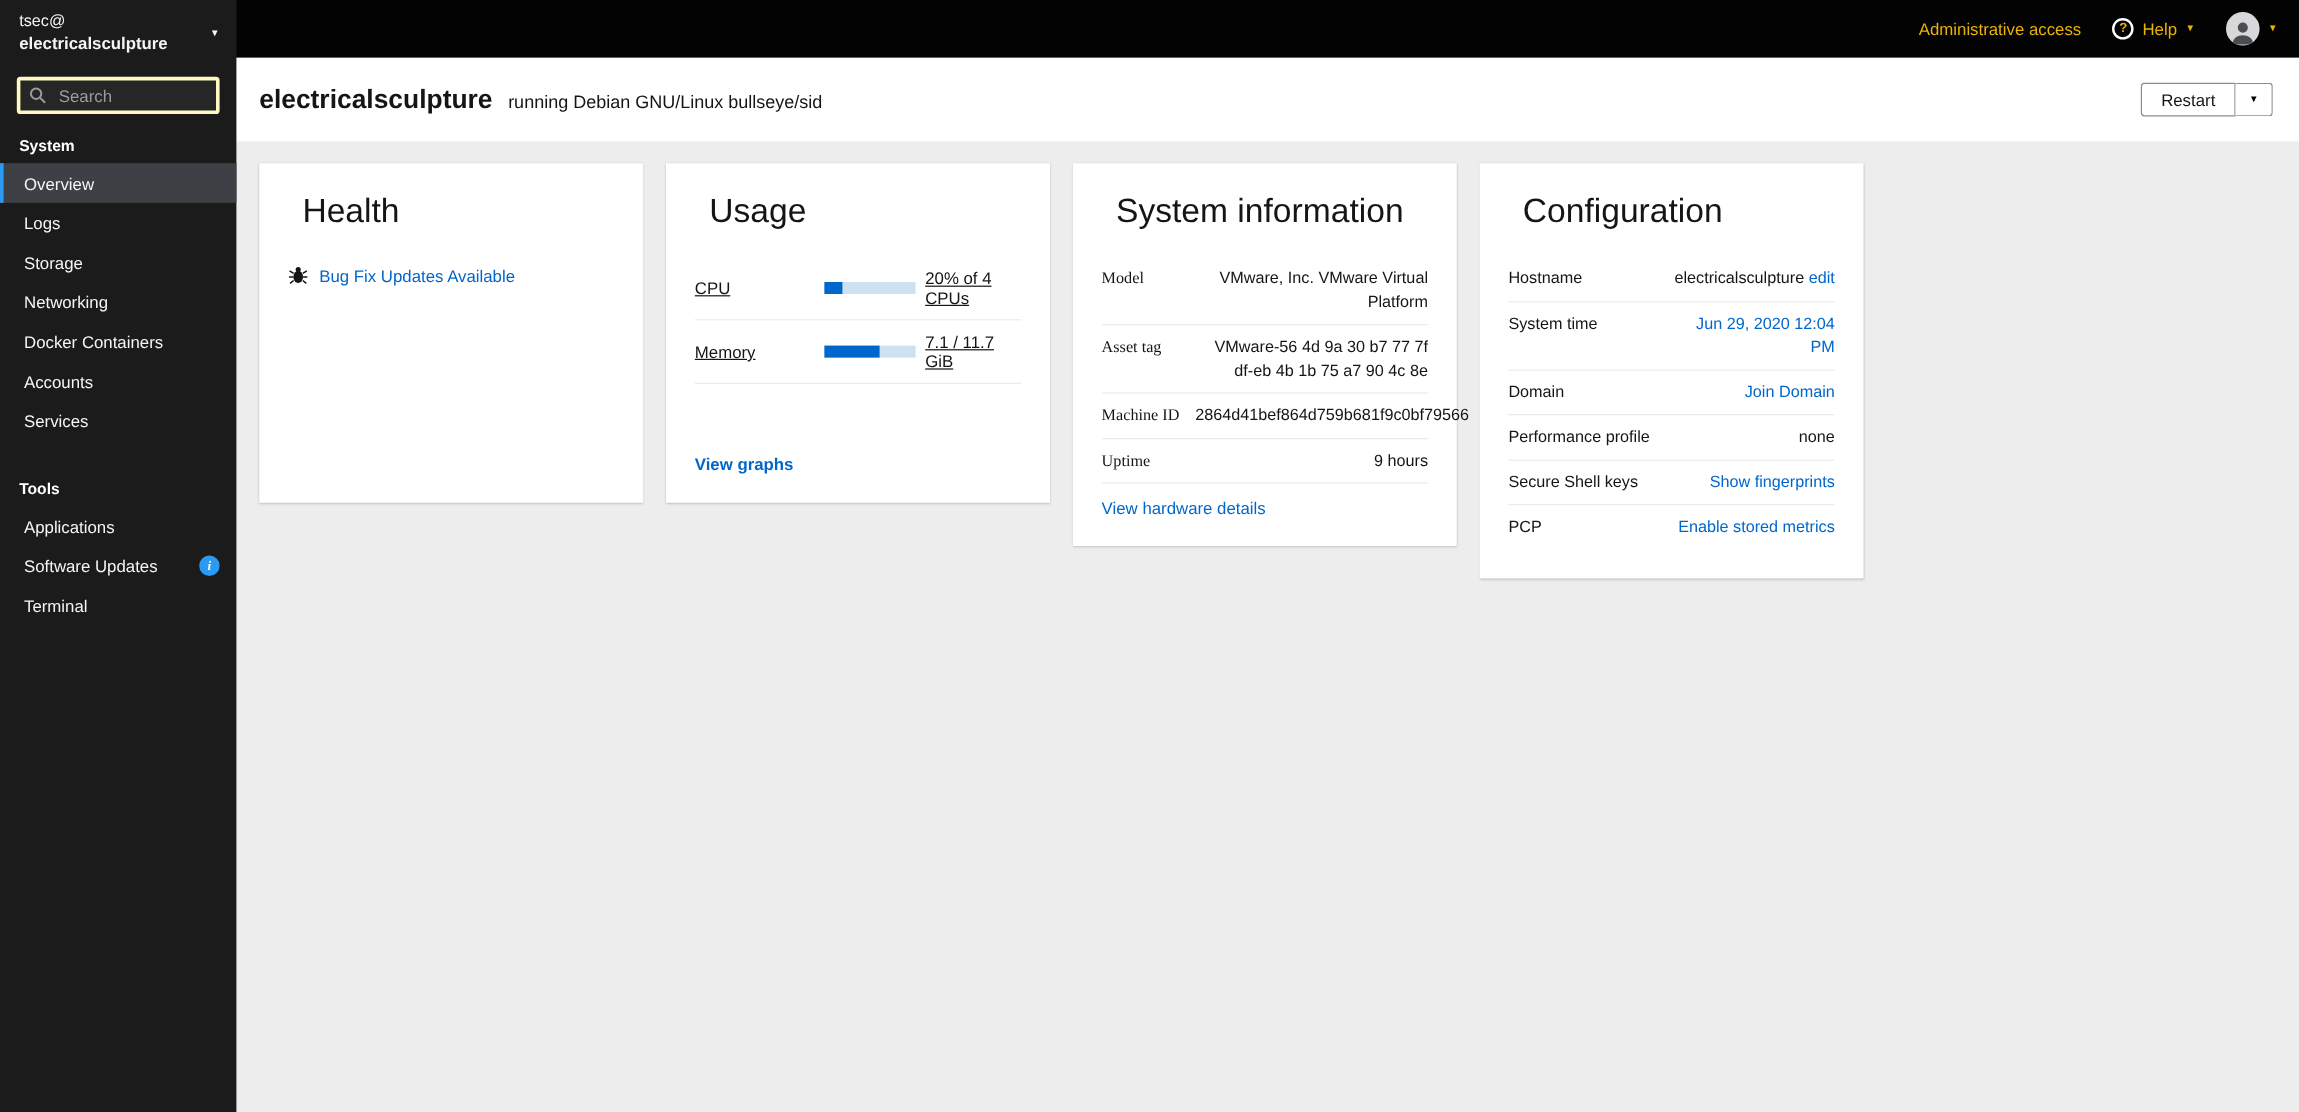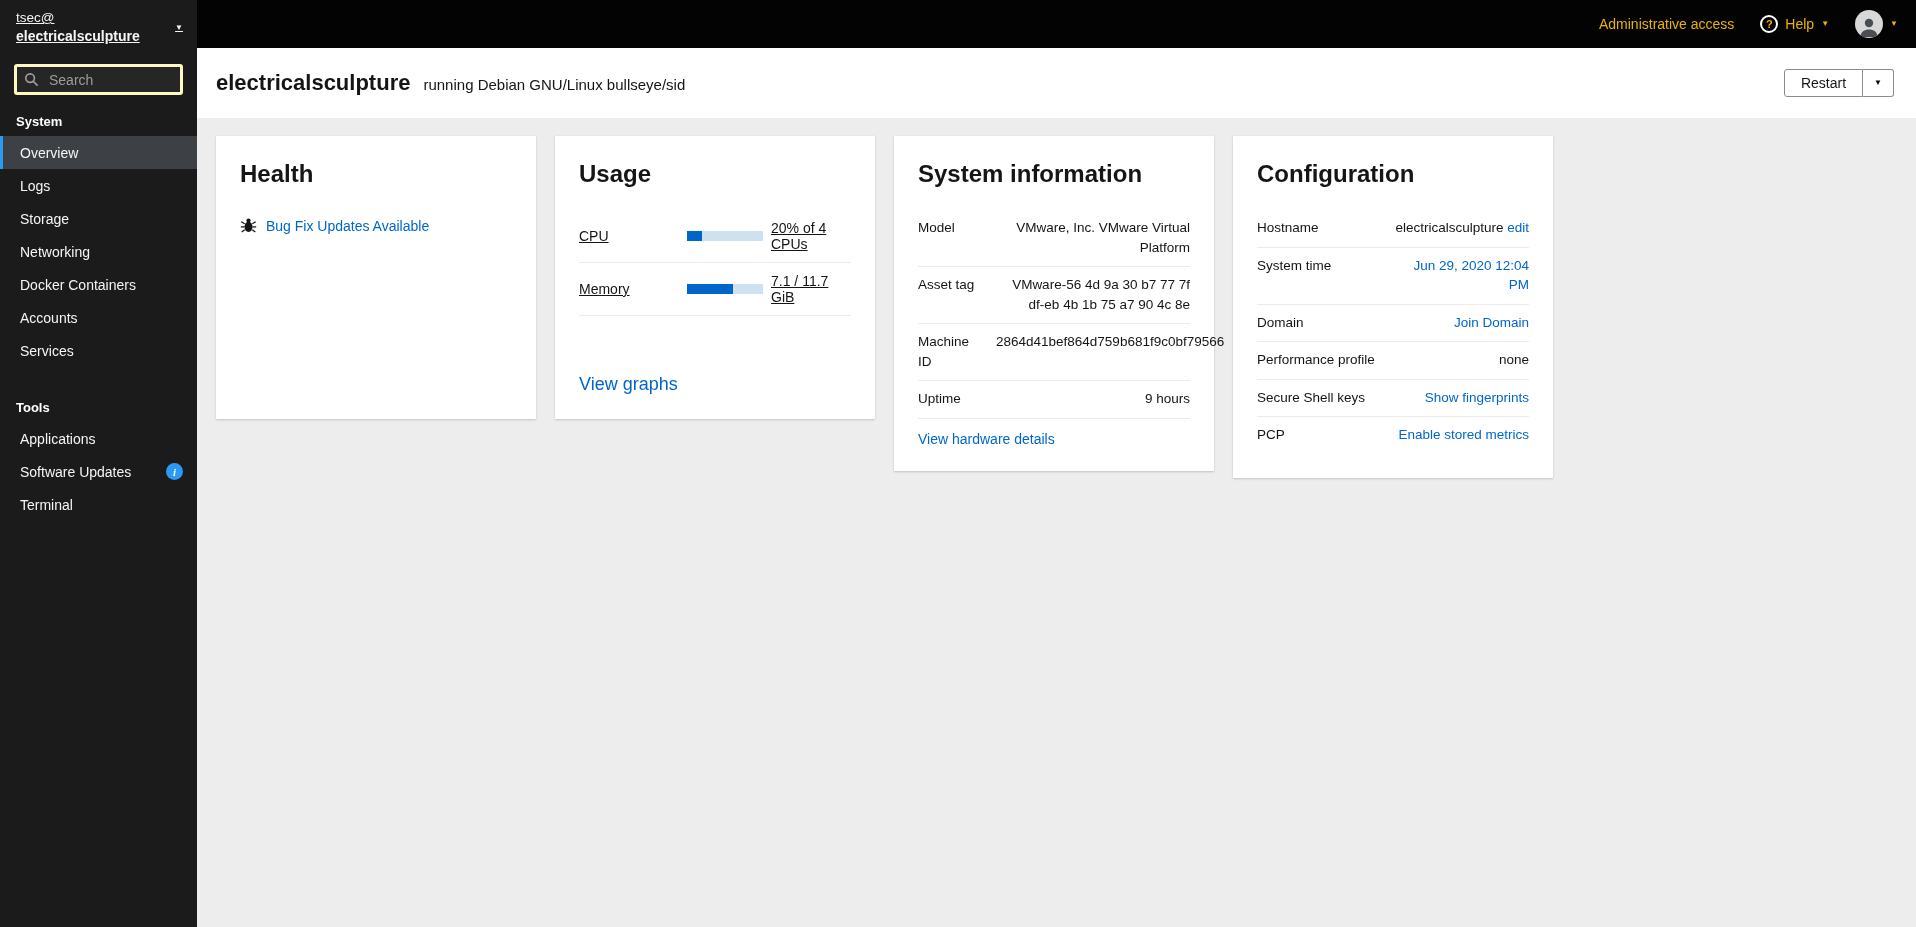--- a/index.html
+++ b/index.html
@@ -30,21 +30,20 @@
   }
 
   
   .sidebar {
     position: absolute; top: 0; left: 0; bottom: 0; width: 197px;
     background: #1b1b1b; color: #f5f5f5; z-index: 2; display: flex; flex-direction: column;
   }
   .host-switcher {
     padding: 9px 14px 8px 16px; display: flex; align-items: center; cursor: pointer;
     min-height: 52px;
-    text-decoration: underline;
   }
   .host-switcher .host-lines { flex: 1; line-height: 1.35; font-size: 13.5px; }
   .host-name { font-weight: bold; font-size: 14px; }
   .search-wrap { position: relative; margin: 10px 14px 4px 14px; }
   .search-wrap input {
     width: 100%; height: 31px; background: #262626; border: 3px solid #fef9c3;
     border-radius: 3px; color: #f0f0f0; padding: 0 8px 0 32px; font-size: 14px;
     font-family: "Liberation Sans", sans-serif; outline: none;
   }
   .search-wrap input::placeholder { color: #9c9c9c; }
@@ -83,42 +82,42 @@
   
   .content {
     position: absolute; left: 197px; top: 118px; right: 0; bottom: 0;
     background: #ededed; padding: 18px 19px; display: flex; gap: 19px; align-items: flex-start;
   }
   .card {
     width: 320px; min-height: 283px; background: #fff; padding: 24px;
     box-shadow: 0 1px 2px rgba(3,3,3,0.16), 0 0 1px rgba(3,3,3,0.08);
     display: flex; flex-direction: column;
   }
-  .card-title { font-size: 24px; font-weight: bold; margin: 0 0 22px 0; color: #151515; }
+  .card-title { font-size: 28px; font-weight: normal; margin: 0 0 22px 12px; color: #151515; }
   .link { color: #0066cc; cursor: pointer; }
-  .card-footer-link { margin-top: auto; font-size: 18px; }
+  .card-footer-link { margin-top: auto; font-size: 14px; font-weight: bold; }
 
   
   .health-row { display: flex; align-items: center; gap: 9px; margin-top: 7px; }
 
   
   .usage-row {
     display: grid; grid-template-columns: 100px 76px auto; align-items: center;
     gap: 8px; padding: 10px 0; border-bottom: 1px solid #ebebeb; font-size: 14px; text-decoration: underline;
   }
   .progress-track { width: 76px; height: 10px; background: #cfe0f1; }
   .progress-fill { height: 100%; background: #0066cc; }
 
   
   .info-row {
     display: flex; gap: 10px; padding: 8px 0 9px 0; border-bottom: 1px solid #ebebeb;
     font-size: 13.5px; line-height: 1.45; align-items: flex-start;
   }
   .info-row.no-border { border-bottom: none; }
-  .info-label { width: 68px; flex-shrink: 0; }
+  .info-label { width: 68px; flex-shrink: 0; font-family: Liberation Serif, serif; }
   .cfg-label { width: 128px; flex-shrink: 0; }
   .info-value { flex: 1; text-align: right; }
   .sysinfo-footer { margin-top: auto; font-size: 14px; padding-top: 12px; }
 </style>
 </head>
 <body>
 
 <header class="masthead">
   <span class="mast-group">
     <span>Administrative access</span>

